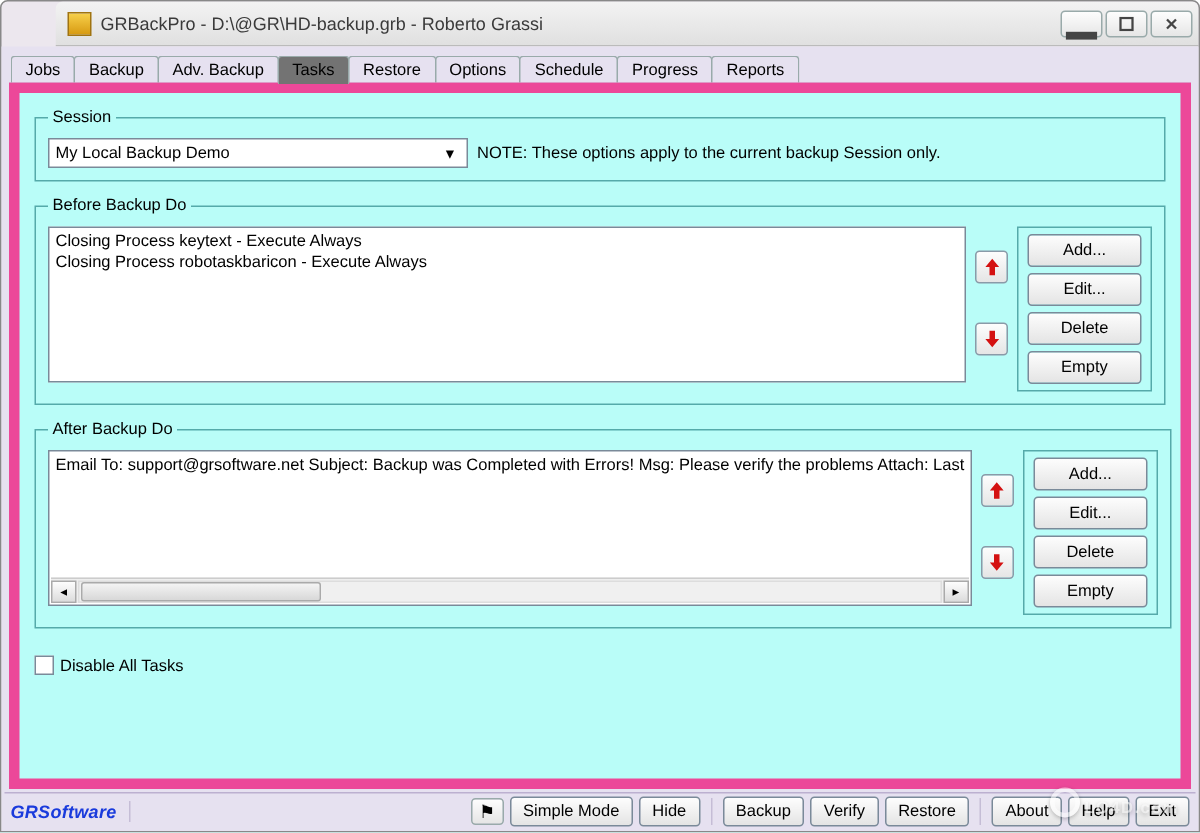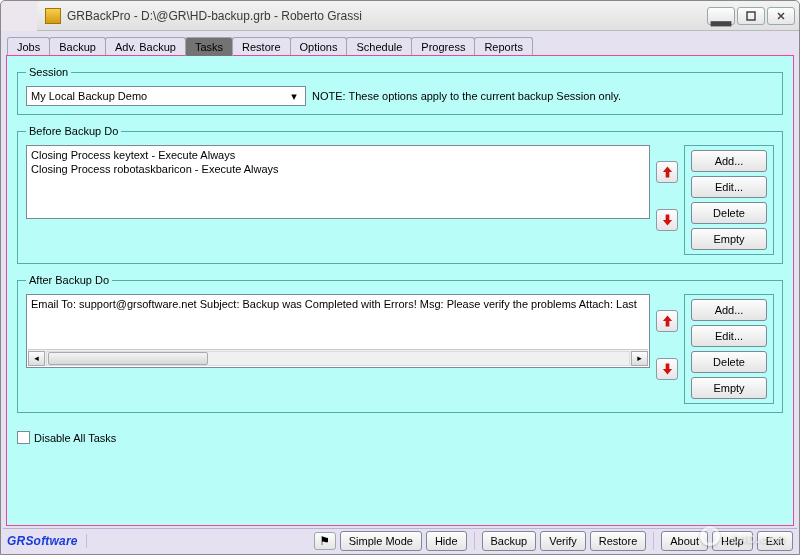--- a/index.html
+++ b/index.html
@@ -13,31 +13,31 @@
 .window-btns { display: flex; gap: 2px; margin-right: 4px; }
 .window-btn { width: 28px; height: 18px; border: 1px solid #9aa; background: linear-gradient(#fdfdfd,#e6e6e6); border-radius: 3px; display:flex; align-items:center; justify-content:center; color:#444; font-family: Arial; font-size: 10px; cursor: pointer; }
 .window-btn.max svg { width:10px; height:10px; }
 
 .client { flex: 1; background: #e6e1f0; padding: 2px; display: flex; flex-direction: column; }
 
 .tabstrip { display: flex; gap: 0; padding-left: 4px; height: 22px; align-items: flex-end; }
 .tab { padding: 3px 9px; border: 1px solid #9aa; border-bottom: none; background: #e6e1f0; border-radius: 3px 3px 0 0; margin-right: -1px; cursor: pointer; position: relative; top: 1px; }
 .tab.active { background: #737373; z-index: 2; top: 1px; }
 
-.tabpage { flex: 1; background: #b9fdf8; border: 1px solid #ec4899; margin: 0 3px 2px 3px; padding: 10px 10px 6px 10px; position: relative; }
+.tabpage { flex: 1; background: #b9fdf8; border: 7px solid #ec4899; margin: 0 3px 2px 3px; padding: 10px 10px 6px 10px; position: relative; }
 
 fieldset.group { border: 1px solid #5aa; margin: 0 0 10px 0; padding: 8px 8px 8px 8px; }
 fieldset.group > legend { padding: 0 3px; }
 
 .session-row { display: flex; align-items: center; gap: 6px; }
 .session-select { width: 280px; height: 20px; border: 1px solid #7a8a99; background: #fff; display:flex; align-items:center; padding: 0 4px; cursor: pointer; }
 .session-select .sel-arrow { margin-left:auto; width: 14px; text-align:center; }
 
 .task-row { display: flex; gap: 6px; align-items: flex-start; }
-.listbox { flex: 1; height: 74px; background: #fff; border: 1px solid #7a8a99; padding: 2px 4px; overflow: auto; line-height: 14px; font-size: 11px; }
+.listbox { flex: 1; height: 104px; background: #fff; border: 1px solid #7a8a99; padding: 2px 4px; overflow: auto; line-height: 14px; font-size: 11px; }
 .listbox .hscroll { position: absolute; bottom: 1px; left: 1px; right: 1px; height: 17px; background: #eee; border-top: 1px solid #ccc; display:flex; align-items:center; }
 .after-list { position: relative; }
 .hscroll-btn { width: 17px; height: 15px; background: linear-gradient(#fdfdfd,#dcdcdc); border: 1px solid #aaa; display:inline-flex; align-items:center; justify-content:center; font-size:9px; }
 .hscroll-track { flex:1; height:15px; background: #f0f0f0; border: 1px solid #ddd; margin:0 1px; position:relative; }
 .hscroll-thumb { position:absolute; left:1px; top:0; width: 160px; height: 13px; background: linear-gradient(#f4f4f4,#d8d8d8); border: 1px solid #aaa; border-radius:2px; }
 
 .arrow-col { width: 22px; display: flex; flex-direction: column; gap: 26px; padding-top: 16px; }
 .arrow-btn { width: 22px; height: 22px; border: 1px solid #8a9aa8; background: linear-gradient(#fdfdfd,#e5e5e5); border-radius: 3px; cursor: pointer; display:flex; align-items:center; justify-content:center; }
 .arrow-btn svg { width: 11px; height: 14px; }
 

